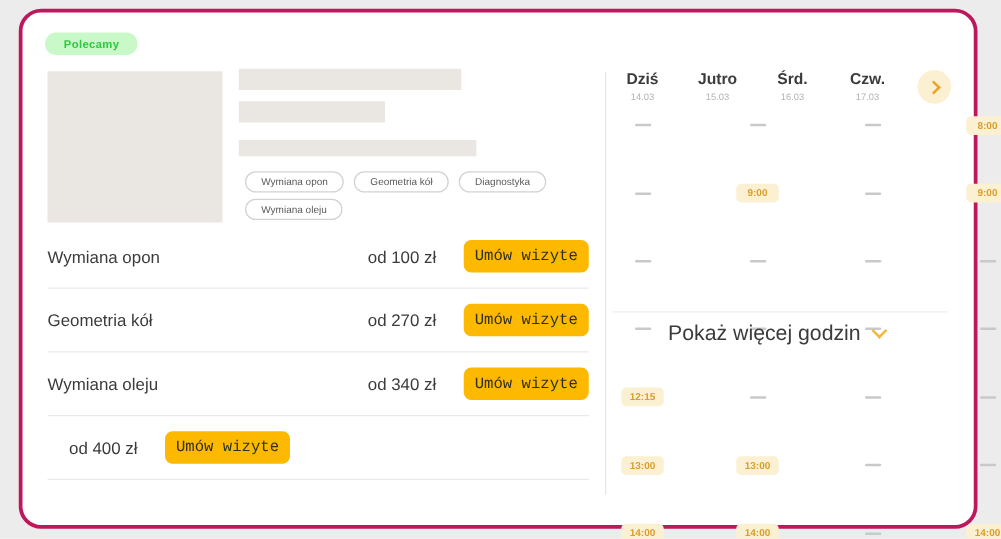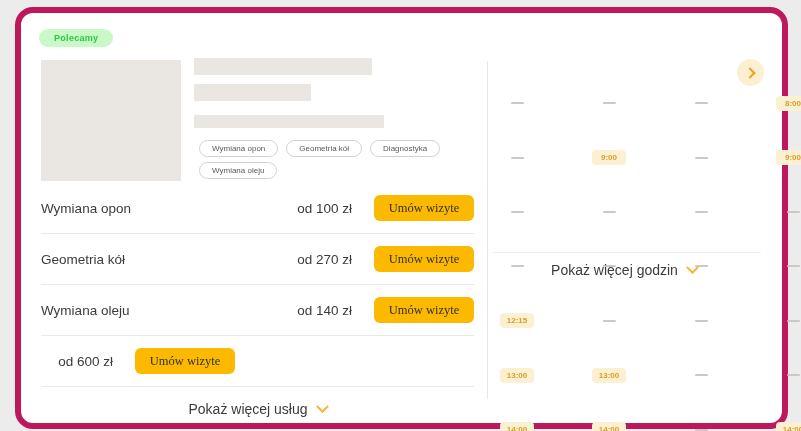--- a/index.html
+++ b/index.html
@@ -4,21 +4,21 @@
 <style>
   html,body{margin:0;padding:0;}
   body{
     width:801px;height:431px;overflow:hidden;position:relative;
     background:#ECECEC;
     font-family:"Liberation Sans",sans-serif;
     -webkit-font-smoothing:antialiased;
   }
   .card{
     position:absolute;left:15px;top:7px;width:761px;height:410px;
-    background:#FFFFFF;border:6px solid #be185d;border-radius:18px;
+    background:#FFFFFF;border:3px solid #be185d;border-radius:18px;
   }
   
   .badge{
     position:absolute;left:18px;top:16px;
     background:#C9F9C9;color:#2FC83F;
     font-size:9px;font-weight:700;letter-spacing:.3px;
     padding:4px 15px;border-radius:10px;
   }
   
   .photo-ph{position:absolute;left:20px;top:47px;width:140px;height:121px;background:#EAE7E3;}
@@ -38,26 +38,26 @@
   
   .services{position:absolute;left:20px;top:170px;width:433px;}
   .service-row{
     height:50px;display:flex;align-items:center;
     border-bottom:1px solid #E9E9E9;
   }
   .svc-name{flex:1;font-size:13.5px;color:#3B3B3B;}
   .svc-price{width:72px;text-align:right;font-size:13.5px;color:#3B3B3B;margin-right:22px;}
   .cta{
     width:100px;height:26px;background:#FCB900;border:none;border-radius:6px;
-    font-family:Liberation Serif, serif;
+    font-family:Liberation Mono, monospace;
     font-size:12.5px;color:#33301F;font-weight:500;cursor:pointer;
   }
   .show-more{
     position:absolute;display:flex;align-items:center;justify-content:center;gap:10px;
-    font-size:14px;color:#3B3B3B;cursor:pointer;
+    font-size:17px;color:#3B3B3B;cursor:pointer;
   }
   .show-more-services{left:20px;top:384px;width:433px;height:24px;}
   .chev-down{
     width:7px;height:7px;border-right:2px solid #F5B83B;border-bottom:2px solid #F5B83B;
     transform:rotate(45deg) translate(-2px,-2px);display:inline-block;
   }
   
   .vdivider{position:absolute;left:466px;top:48px;width:1px;height:338px;background:#E7E7E7;}
   
   .cal-header{
@@ -115,36 +115,50 @@
         <span class="svc-price">od 100 zł</span>
         <button class="cta">Umów wizyte</button>
       </div>
       <div class="service-row">
         <span class="svc-name">Geometria kół</span>
         <span class="svc-price">od 270 zł</span>
         <button class="cta">Umów wizyte</button>
       </div>
       <div class="service-row">
         <span class="svc-name">Wymiana oleju</span>
-        <span class="svc-price">od 140 zł</span>
-        <button class="cta">Umów wizyte</button>
-      </div>
-      <div class="service-row">
-        <span class="svc-price">od 600 zł</span>
-        <button class="cta">Umów wizyte</button>
-      </div>
-    </div>
-
-  <div class="show-more show-more-services">
-    <span>Pokaż więcej usług</span>
-    <span class="chev-down"></span>
-  </div>
+        <span class="svc-price">od 340 zł</span>
+        <button class="cta">Umów wizyte</button>
+      </div>
+      <div class="service-row">
+        <span class="svc-price">od 400 zł</span>
+        <button class="cta">Umów wizyte</button>
+      </div>
+    </div>
+
 
   <div class="vdivider"></div>
 
+  <div class="cal-header" id="cal-header">
+      <div>
+        <div class="day-label">Dziś</div>
+        <div class="day-date">14.03</div>
+      </div>
+      <div>
+        <div class="day-label">Jutro</div>
+        <div class="day-date">15.03</div>
+      </div>
+      <div>
+        <div class="day-label">Śrd.</div>
+        <div class="day-date">16.03</div>
+      </div>
+      <div>
+        <div class="day-label">Czw.</div>
+        <div class="day-date">17.03</div>
+      </div>
+    </div>
 
   <button class="next-btn">
     <span class="chev-right"></span>
   </button>
 
   <div class="cal-grid" id="cal-grid">
       <div>
         <div class="slot-dash"></div>
       </div>
       <div>

